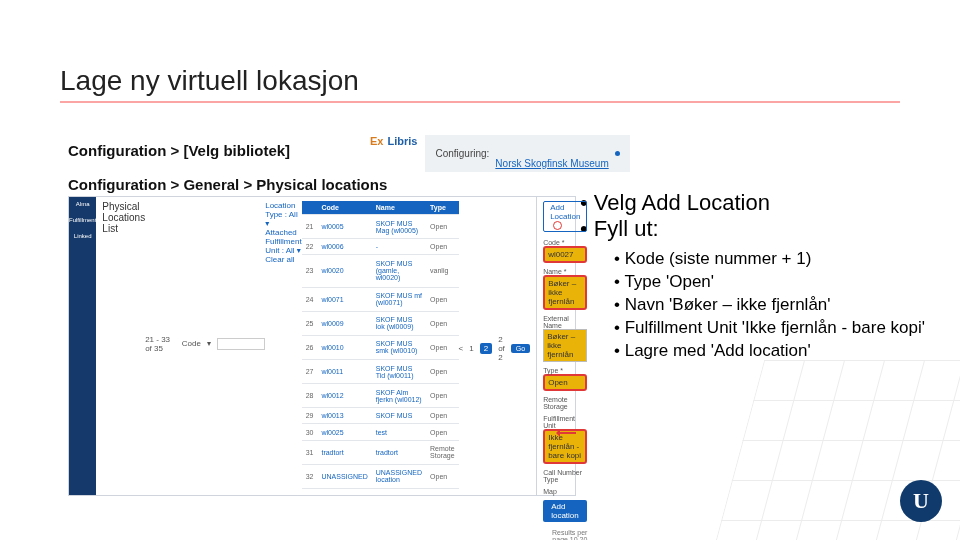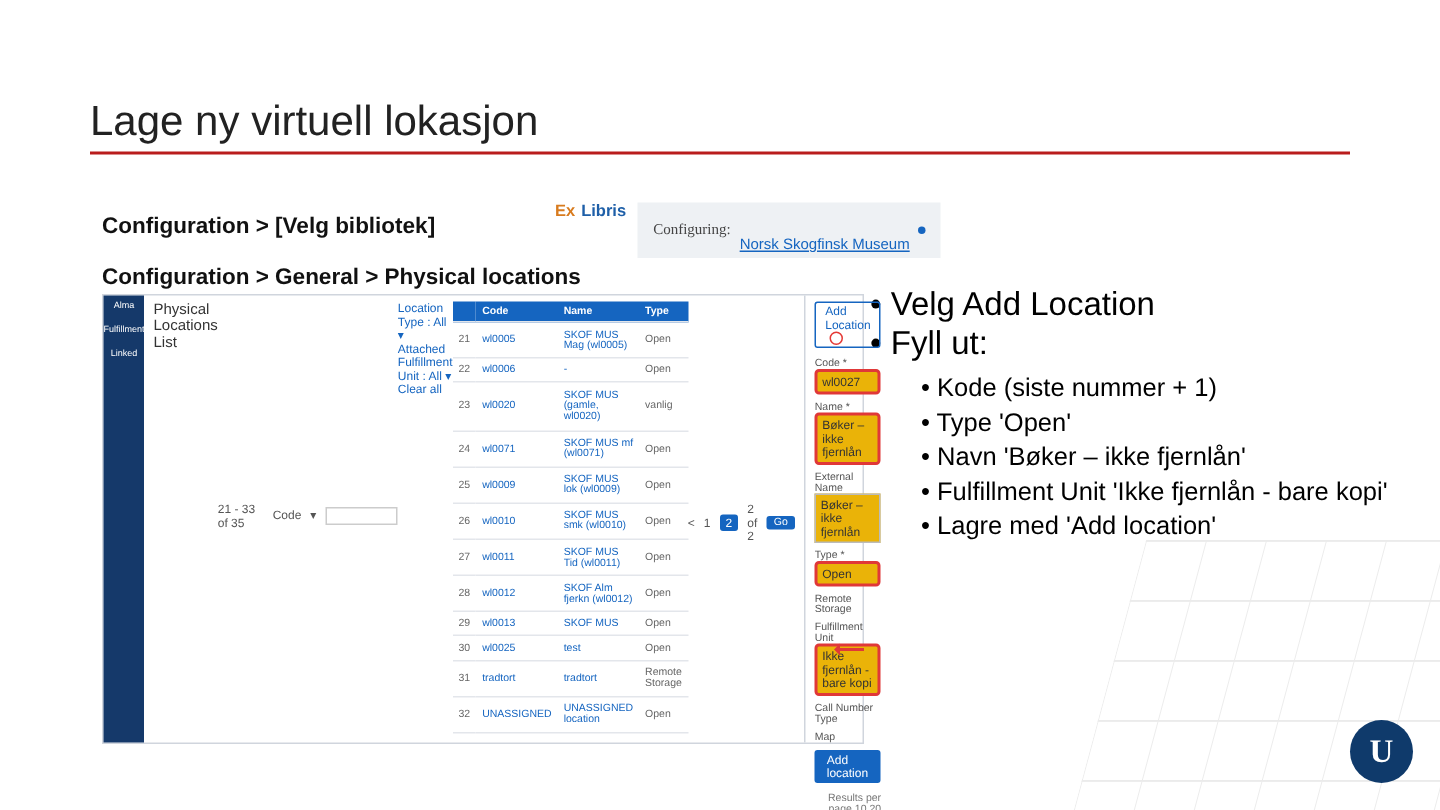--- a/index.html
+++ b/index.html
@@ -12,21 +12,21 @@
     position: relative;
     overflow: hidden;
   }
   .slide-title {
     position: absolute;
     left: 60px;
     top: 65px;
     font-size: 28px;
     font-weight: 400;
     color: #222;
-    border-bottom: 2px solid #b91c1c;
+    border-bottom: 2px solid #fca5a5;
     padding-bottom: 4px;
     width: 840px;
   }
   .breadcrumb {
     position: absolute;
     left: 68px;
     font-size: 15px;
     font-weight: 700;
     color: #111;
   }
@@ -42,21 +42,21 @@
     display: flex;
     align-items: flex-start;
     font-size: 10px;
     gap: 8px;
   }
   .top-badge .logo { color:#d87b1e; font-weight:700; font-size:11px;}
   .top-badge .libris { color:#1e5fa8; font-weight:700; font-size:11px; margin-left:-4px;}
   .top-badge .conf-box {
     background:#eef1f4; padding:3px 10px; display:flex; gap:6px; align-items:center;
   }
-  .top-badge .conf-label { color:#444;font-family:Liberation Serif, serif; }
+  .top-badge .conf-label { color:#444; }
   .top-badge .conf-val { color:#1565c0; text-decoration: underline; margin-top: 20px; }
   .top-badge .dot { width:5px;height:5px;border-radius:50%;background:#1565c0;}
 
   
   .instructions {
     position: absolute;
     left: 580px;
     top: 190px;
     width: 360px;
   }

